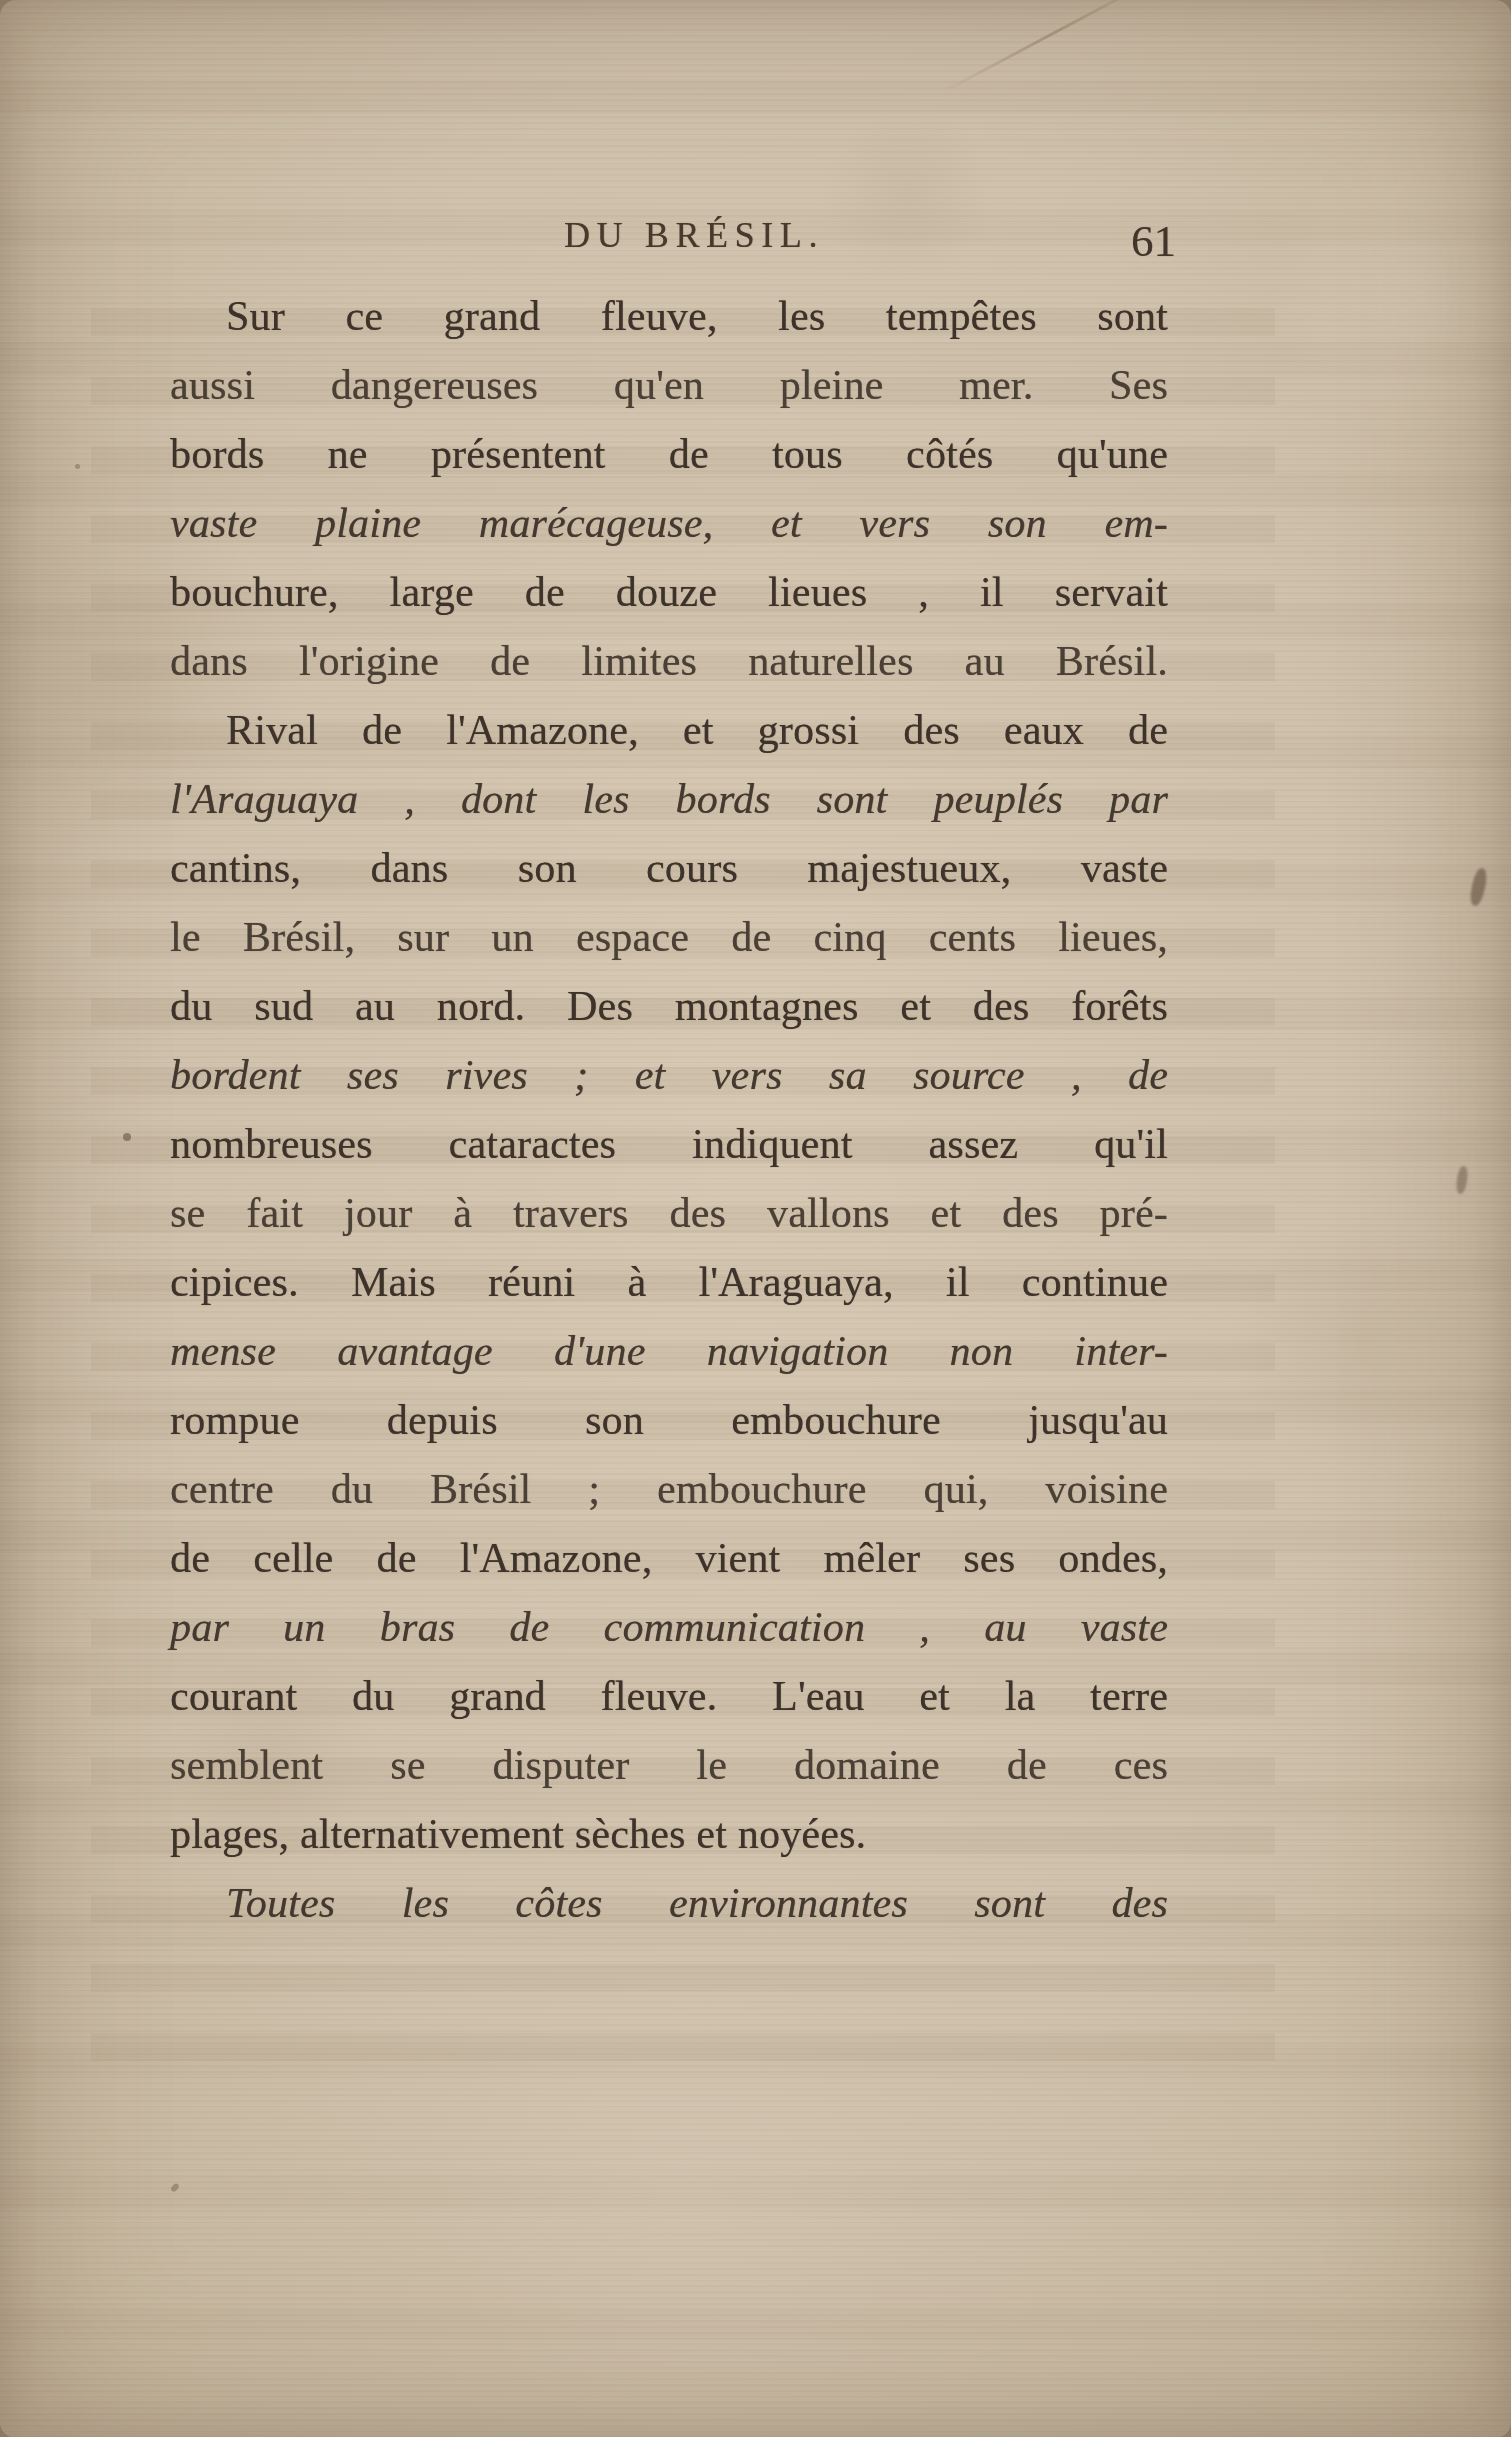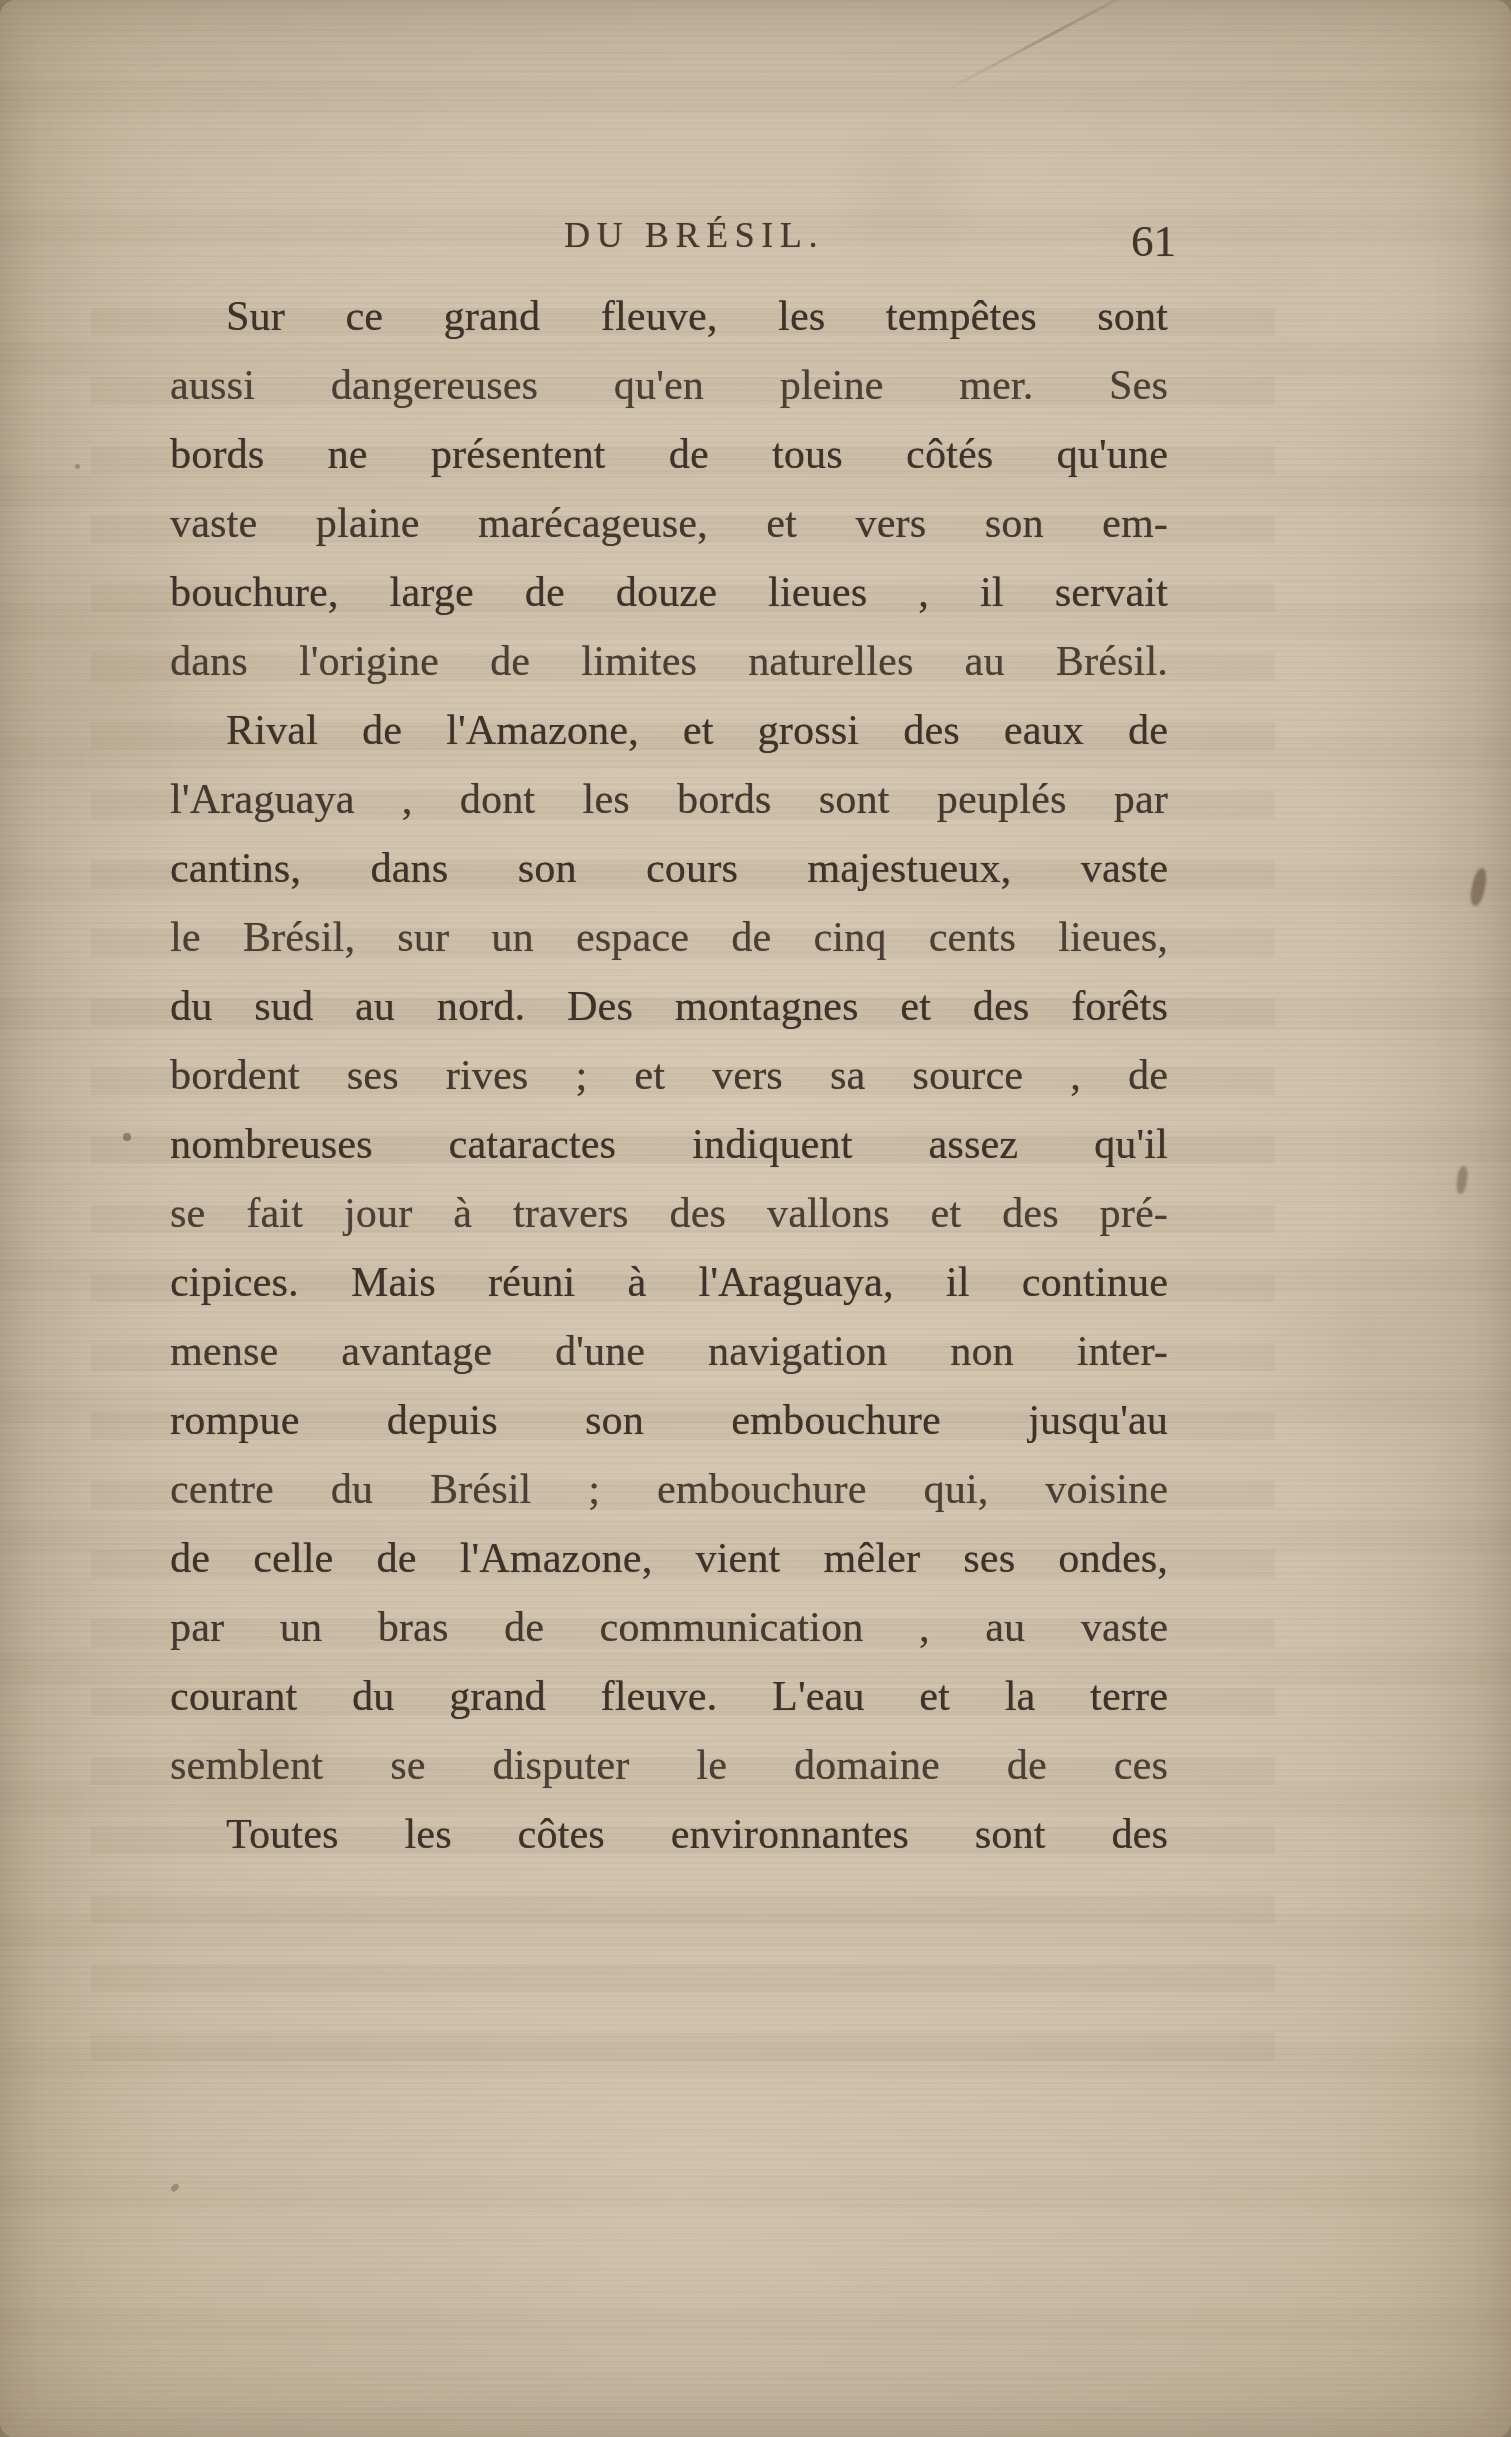--- a/index.html
+++ b/index.html
@@ -99,21 +99,21 @@
     z-index: 2;
   }
   .line {
     text-align: justify;
     text-align-last: justify;
     white-space: nowrap;
     white-space: normal;
   }
   .line.indent { padding-left: 56px; }
   .line.no-just { text-align: left; text-align-last: left; }
-  .line:nth-child(4n)   { opacity: 0.95; }
+  .line:nth-child(4n)   { opacity: 0.95; font-style: italic; }
   .line:nth-child(4n+2) { opacity: 0.90; }
   
   .crease {
     position: absolute;
     left: 927px;
     top: 33px;
     width: 248px;
     height: 2.5px;
     background: linear-gradient(90deg, transparent, rgba(110,88,62,0.35), transparent);
     transform: rotate(-28deg);
@@ -176,16 +176,17 @@
     <div class="line">nombreuses cataractes indiquent assez qu'il</div>
     <div class="line">se fait jour à travers des vallons et des pré-</div>
     <div class="line">cipices. Mais réuni à l'Araguaya, il continue</div>
     <div class="line">mense avantage d'une navigation non inter-</div>
     <div class="line">rompue depuis son embouchure jusqu'au</div>
     <div class="line">centre du Brésil ; embouchure qui, voisine</div>
     <div class="line">de celle de l'Amazone, vient mêler ses ondes,</div>
     <div class="line">par un bras de communication , au vaste</div>
     <div class="line">courant du grand fleuve. L'eau et la terre</div>
     <div class="line">semblent se disputer le domaine de ces</div>
+    <div class="line no-just">plages, alternativement sèches et noyées.</div>
     <div class="line indent">Toutes les côtes environnantes sont des</div>
   </div>
 </div>
 
 
 </body></html>

